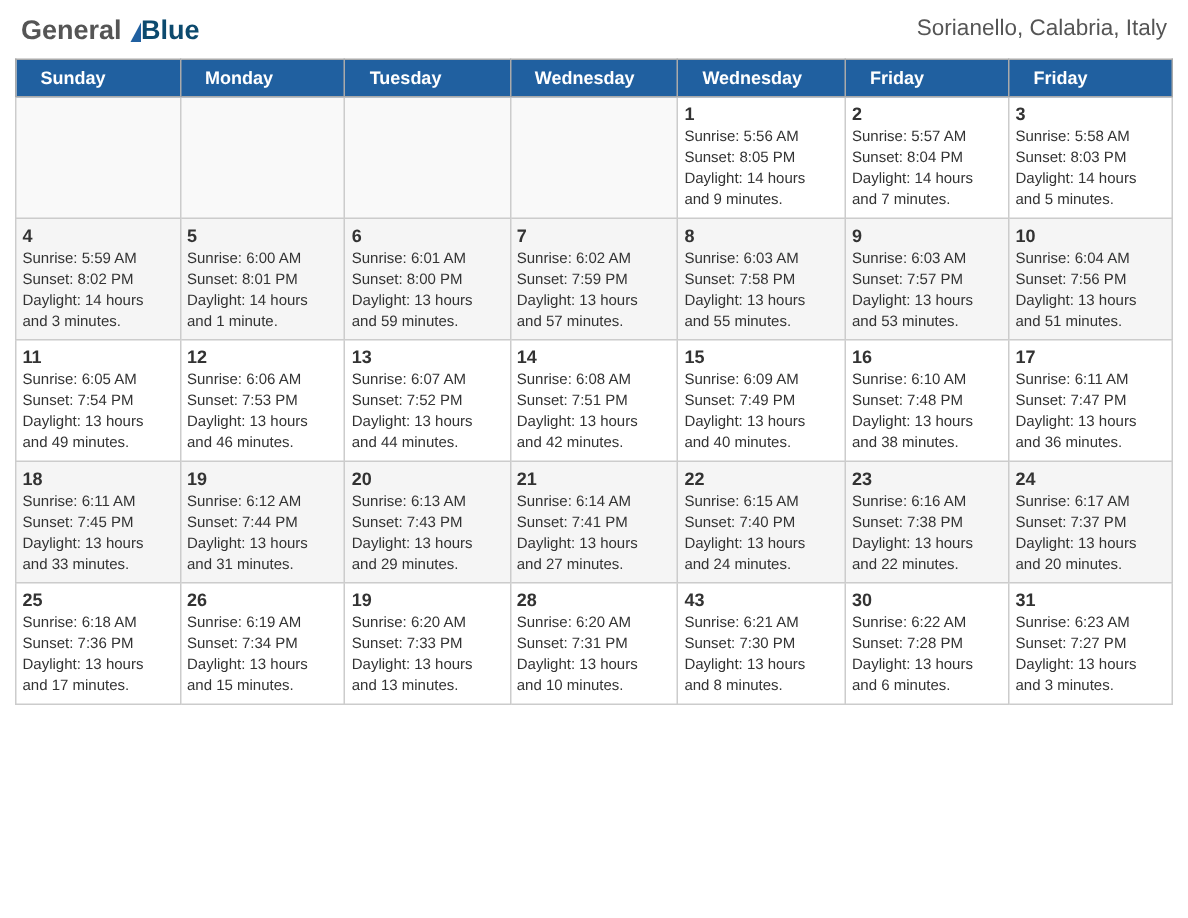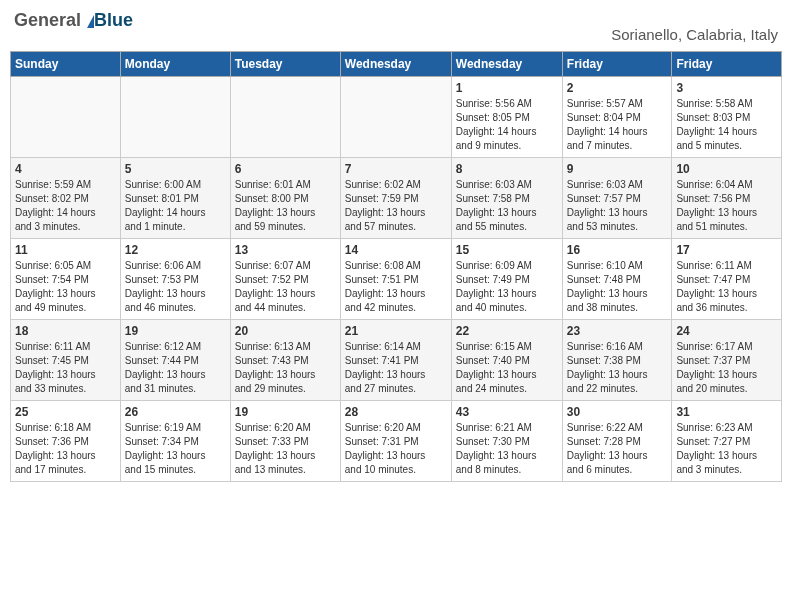--- a/index.html
+++ b/index.html
@@ -19,28 +19,28 @@
     }
     .logo {
       display: flex;
       font-size: 18px;
       font-weight: bold;
     }
     .logo-general { color: #555; }
     .logo-blue { color: #0c4a6e; }
     .title-area { text-align: right; }
     .title-area h1 { font-size: 32px; color: #333; font-weight: bold; }
-    .title-area h2 { font-size: 15px; color: #555; font-weight: normal; margin-top: 16px; }
+    .title-area h2 { font-size: 15px; color: #555; font-weight: normal; }
     .calendar { width: 100%; border-collapse: collapse; }
     .calendar th {
       background: #2060a0;
       color: #fff;
       font-size: 12px;
       font-weight: bold;
-      padding: 5px 4px;
+      padding: 5px 16px;
       text-align: left;
       border: 1px solid #aaa;
     }
     .calendar td {
       vertical-align: top;
       border: 1px solid #ccc;
       padding: 4px 4px 4px 4px;
       font-size: 10px;
       color: #333;
       width: 113px;

